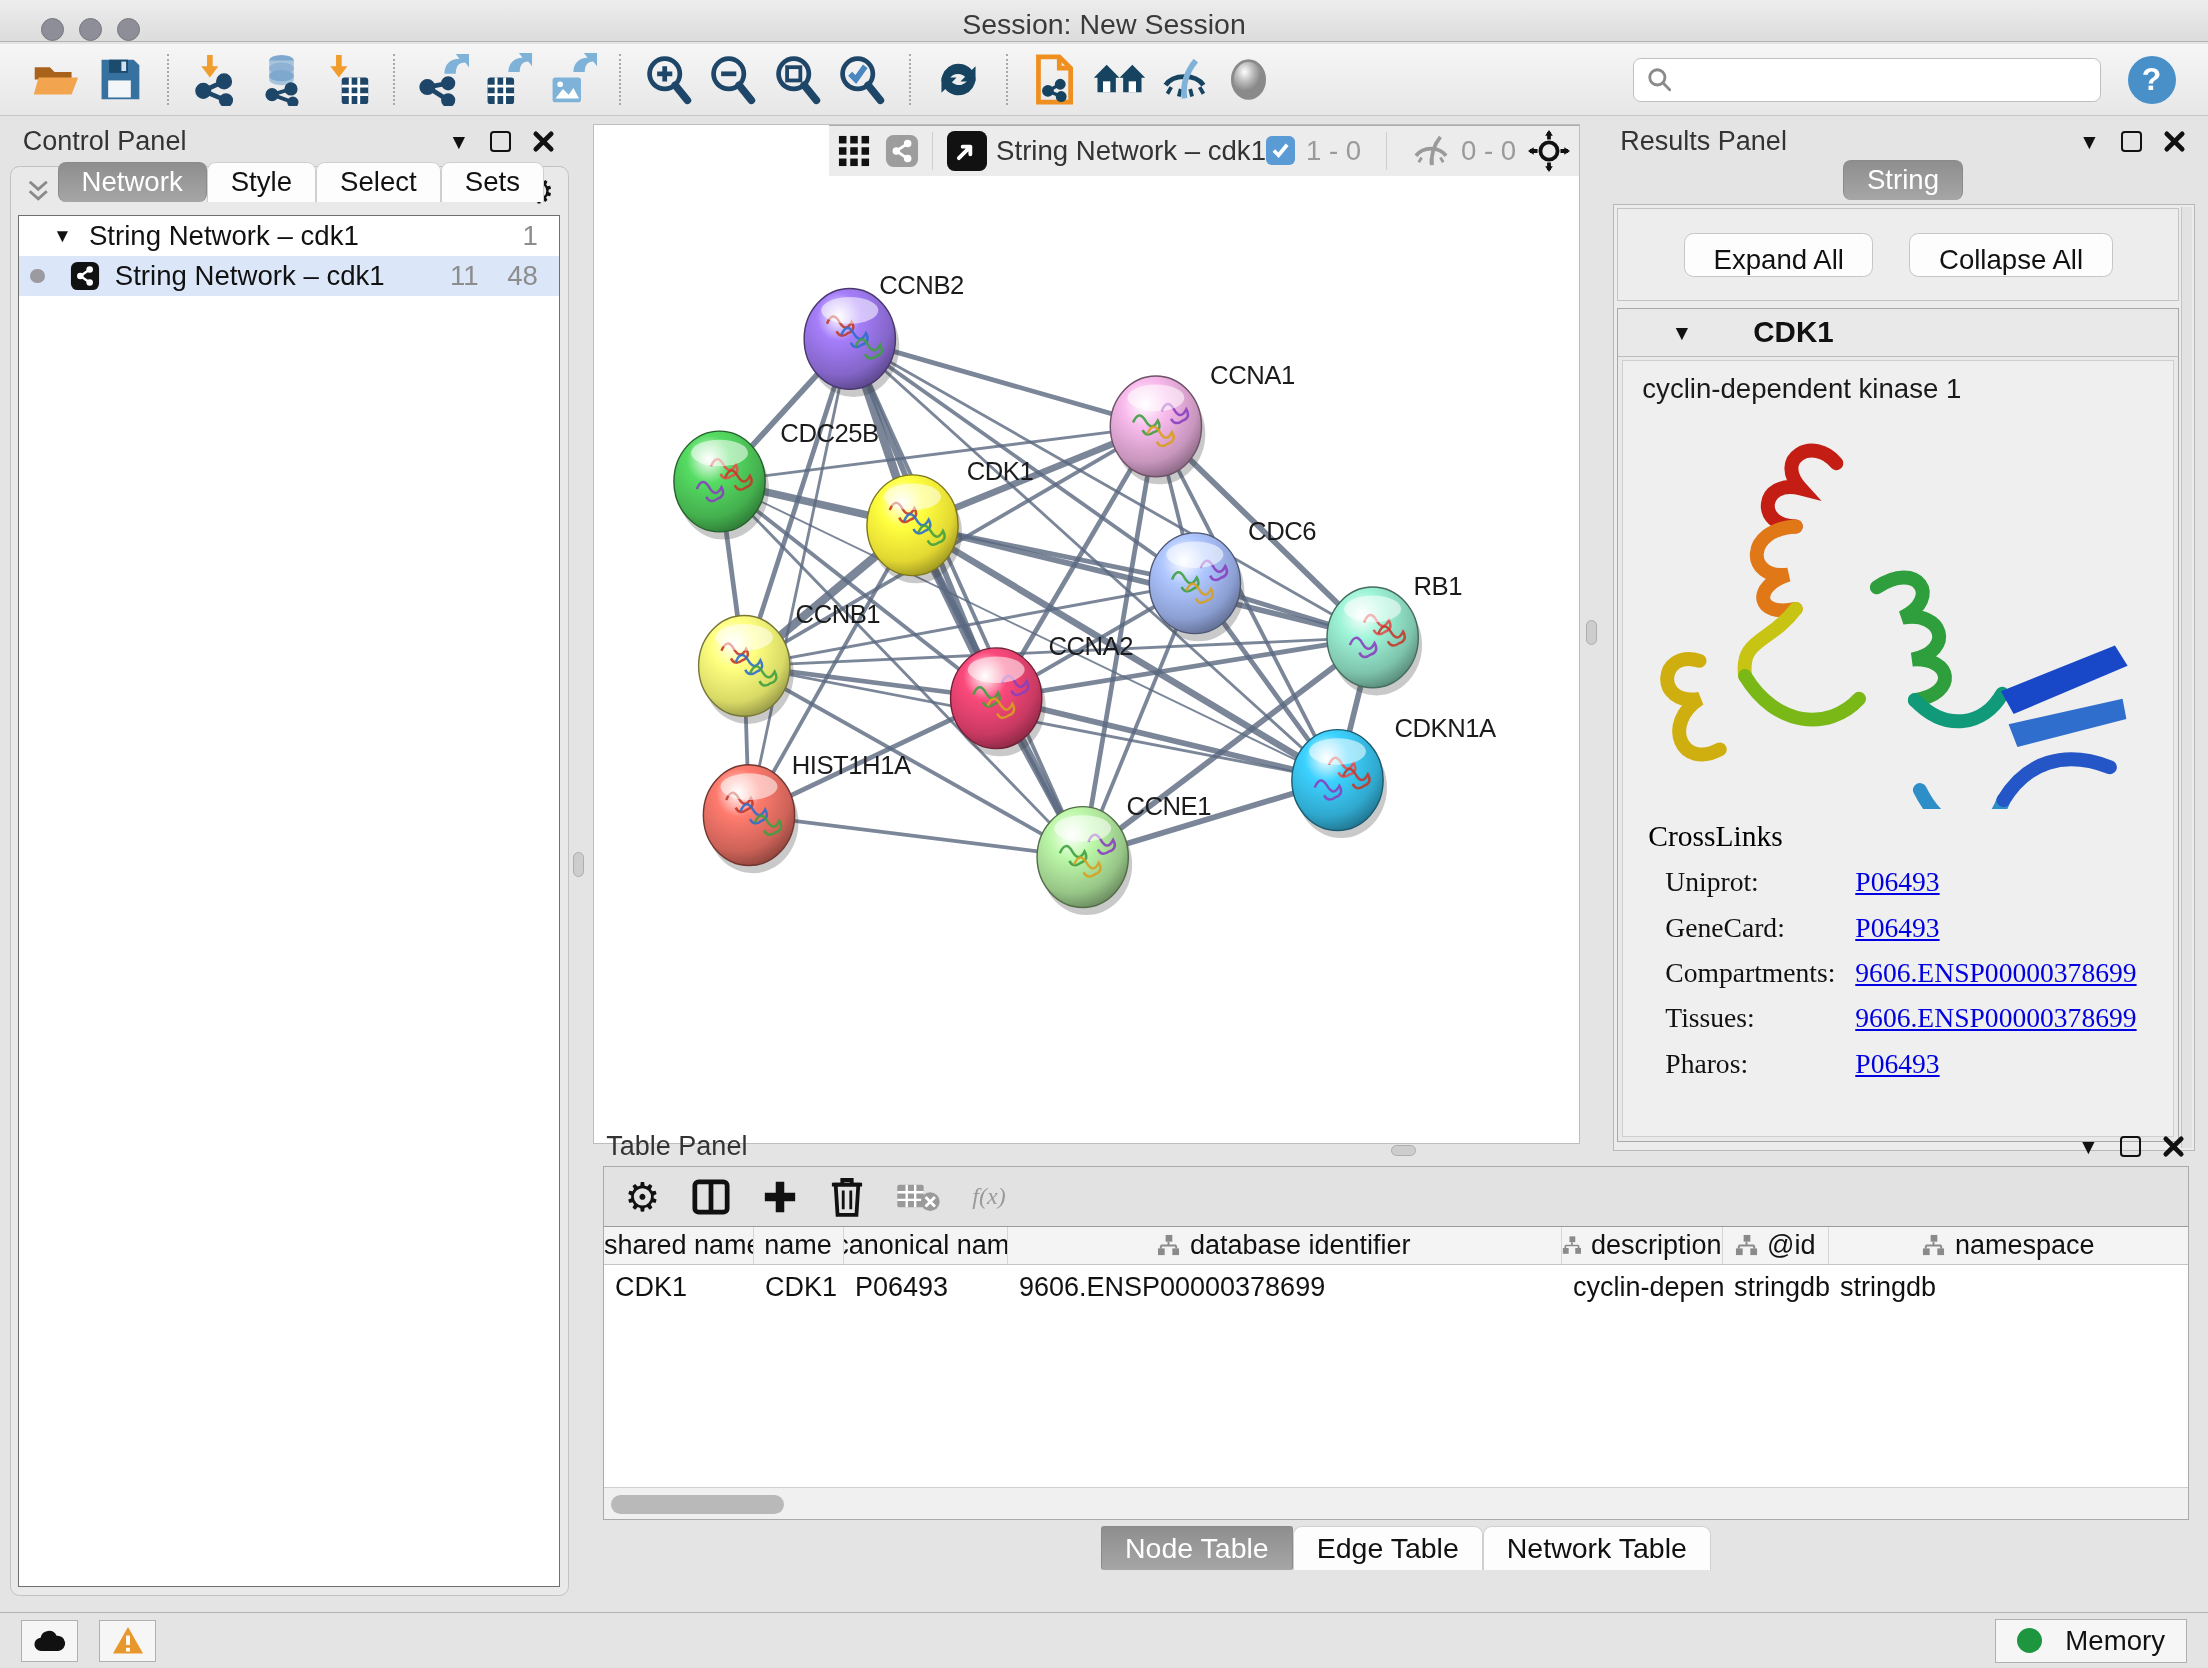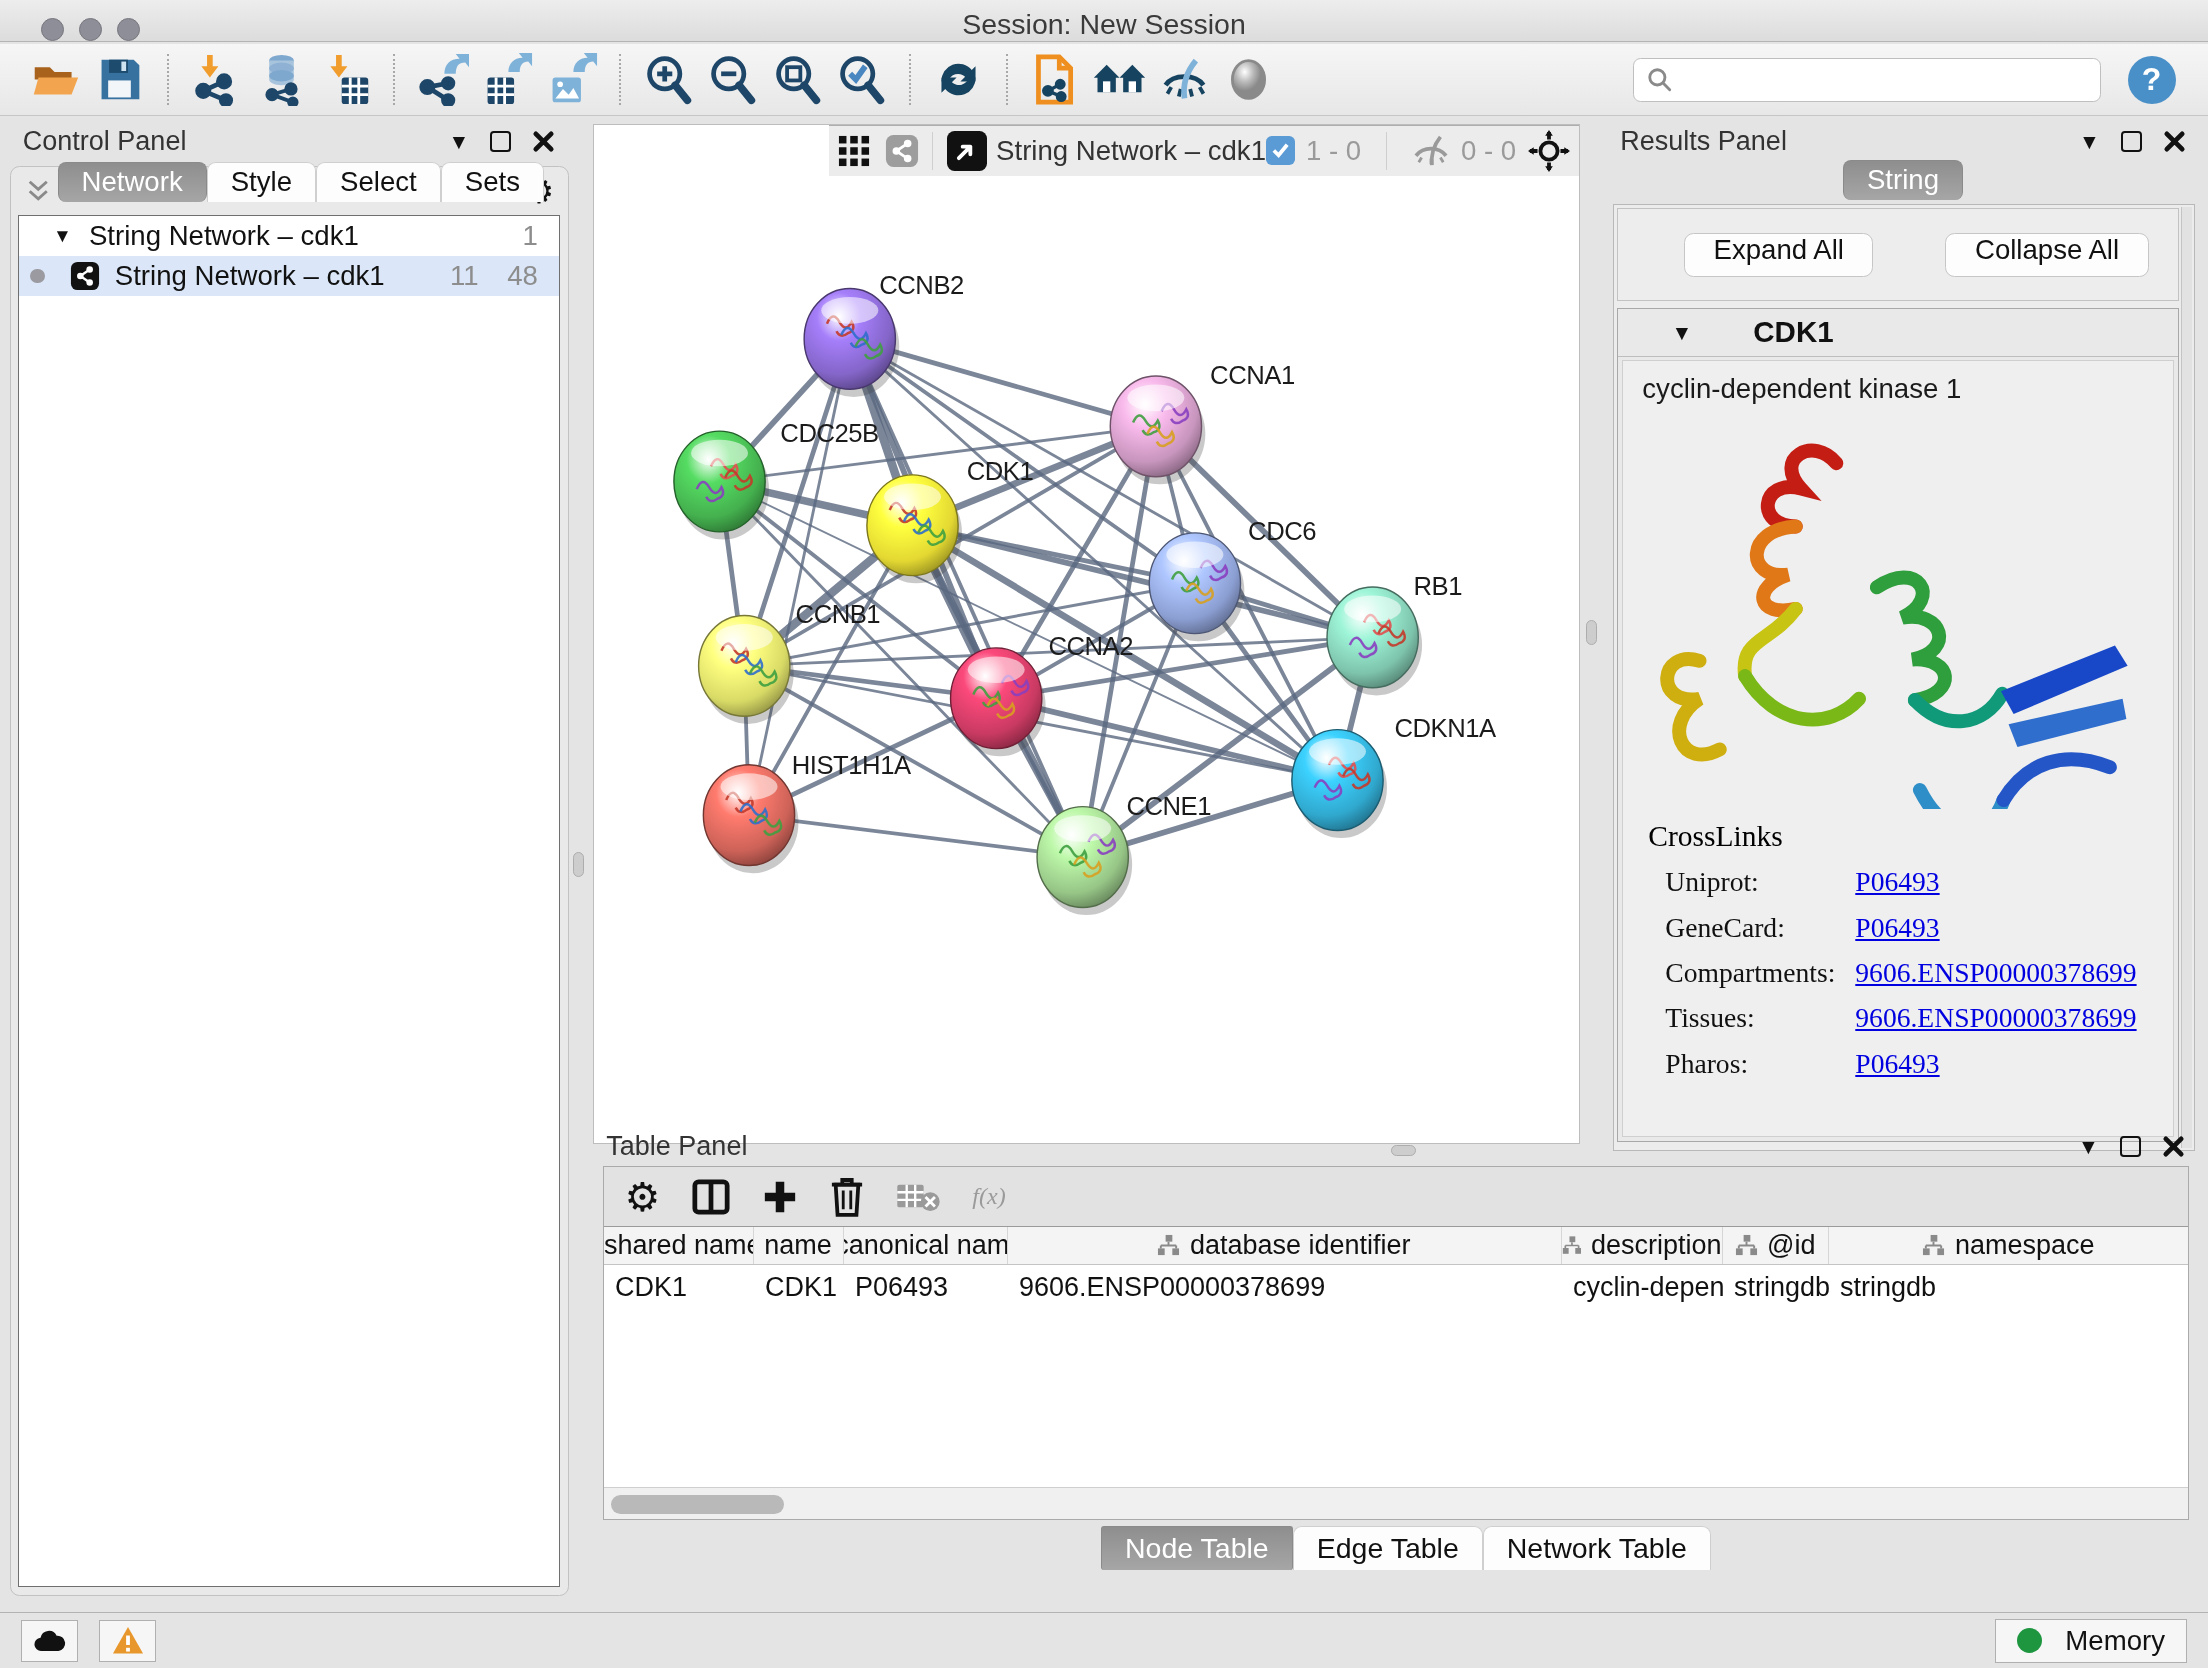--- a/index.html
+++ b/index.html
@@ -68,21 +68,21 @@
   .birdeye { width:40px; height:40px; background:#111; border-radius:7.6px; display:flex; align-items:center; justify-content:center; }
 
   
   .results-panel { position:absolute; left:1607px; top:5.7px; width:592px; height:1027px; }
   .rp-tab-row { display:flex; justify-content:center; height:42px; }
   .rp-box { position:absolute; left:5.7px; top:80px; right:3.8px; bottom:0; border:1px solid #b8b8b8;
     background:#ececec; padding:3.8px 15px 3.8px 3.8px; }
   .rp-scroll { position:absolute; right:1.9px; top:1.9px; bottom:1.9px; width:11.4px; background:#e2e2e2; border-left:1px solid #c4c4c4; }
   .rp-actions { border:1px solid #c2c2c2; background:#ededed; height:93px; display:flex; align-items:center; justify-content:center; gap:36px; }
   .rp-btn { background:#fdfdfd; border:1px solid #c6c6c6; border-radius:9.5px; height:44px;
-    display:flex; align-items:flex-start; justify-content:center; font-size:27.6px; color:#111; padding:0 28.5px;margin-left:36px; }
+    display:flex; align-items:flex-end; justify-content:center; font-size:27.6px; color:#111; padding:0 28.5px; }
   .rp-gene { border:1px solid #a8a8a8; margin-top:1.9px; background:#e9e9e9; position:absolute; left:3.8px; right:15px; top:101px; bottom:7.6px; display:flex; flex-direction:column; }
   .gene-header { height:48px; display:flex; align-items:center; border-bottom:1px solid #bdbdbd; }
   .gene-header .caret-down { margin-left:53px; }
   .gene-name { font-size:29.5px; font-weight:bold; color:#111; margin-left:61px; }
   .gene-body { flex:1; border:1px solid #cfcfcf; margin:3.8px; background:#efefef; overflow:hidden; }
   .gene-desc { font-size:27.6px; color:#1a1a1a; padding:11.4px 0 5.7px 19px; }
   .crosslinks { font-family:"Liberation Serif", serif; margin-top:7.6px; }
   .cl-header { font-size:29.5px; font-weight:normal; color:#000; padding-left:25px; }
   .cl-row { display:flex; padding-left:42px; margin-top:13.3px; }
   .cl-label { width:190px; font-size:27.6px; color:#111; }

